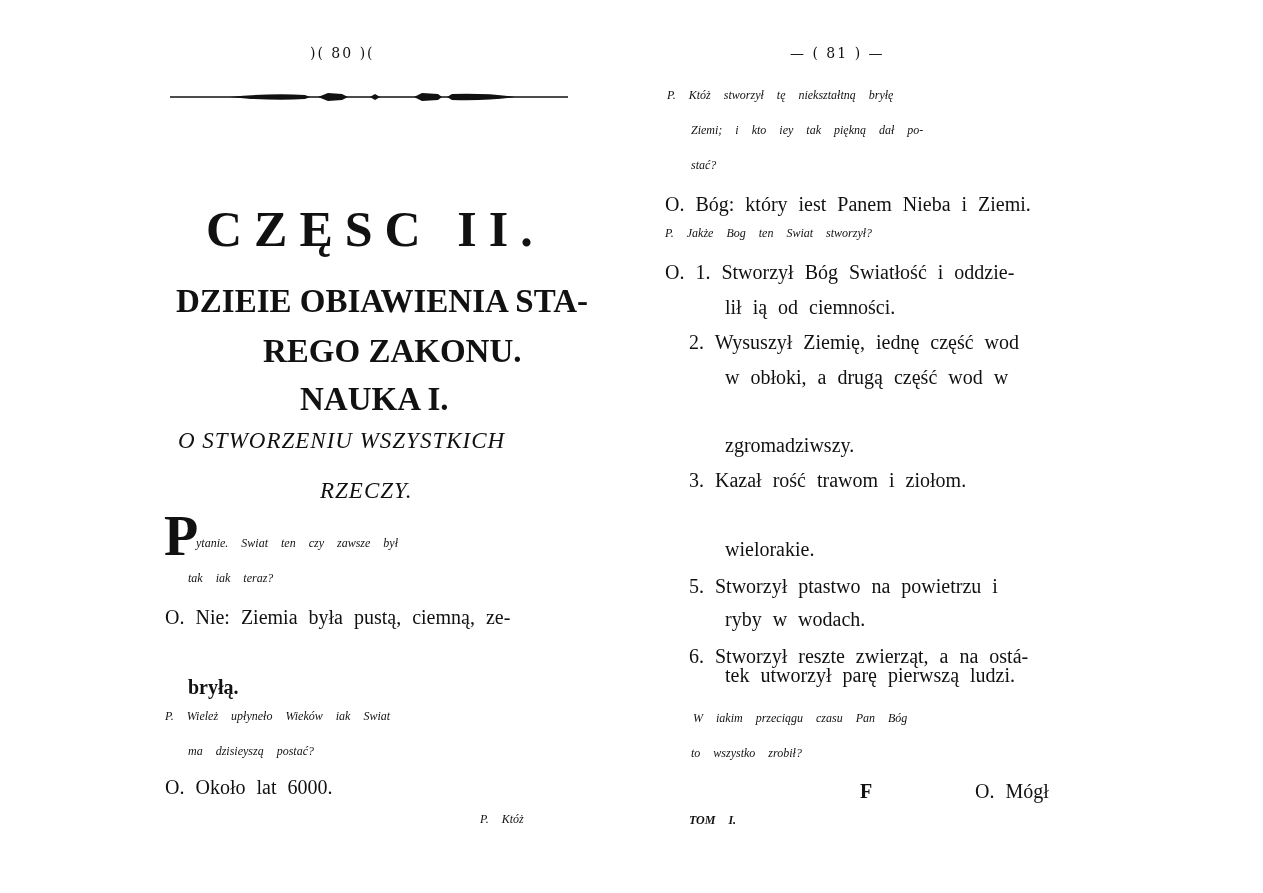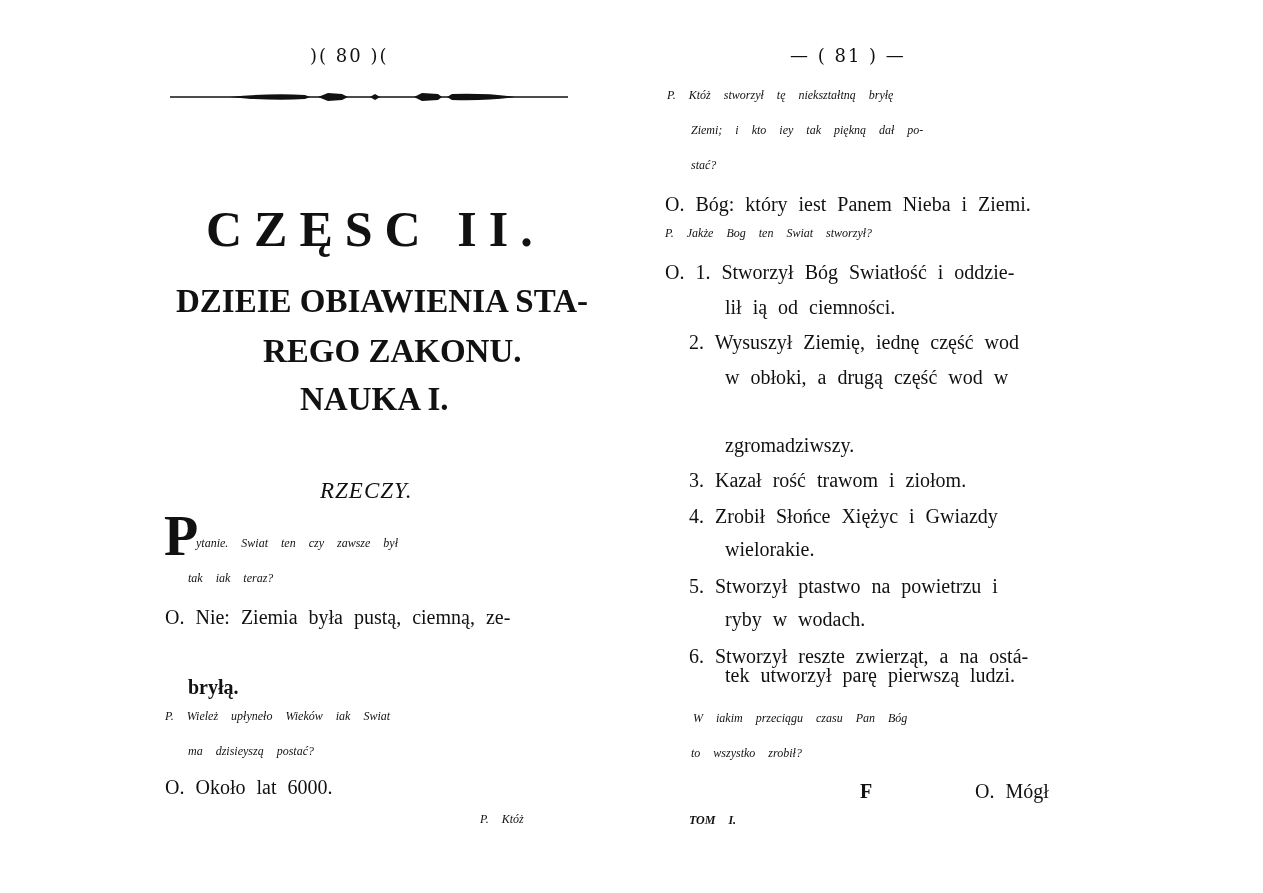--- a/index.html
+++ b/index.html
@@ -2,21 +2,21 @@
 <html><head>
 <meta charset="utf-8">
 <style>
   html, body { margin:0; padding:0; background:#ffffff; }
   body { width:1263px; height:893px; position:relative; overflow:hidden;
          font-family:"DejaVu Serif","Liberation Serif",serif; color:#111; }
   .page { position:absolute; top:0; height:893px; }
   .left { left:160px; width:430px; }
   .right { left:665px; width:425px; }
   .abs { position:absolute; white-space:nowrap; }
-  .pagenum { font-size:18px; letter-spacing:2px; }
+  .pagenum { font-size:14px; letter-spacing:2px; }
   .orn { position:absolute; left:10px; top:92px; width:398px; height:10px; }
   .part { font-family:"Liberation Serif",serif; font-weight:bold; font-size:50px; letter-spacing:12px; }
   .h2 { font-family:"Liberation Serif",serif; font-weight:bold; font-size:33px; }
   .h3 { font-family:"Liberation Serif",serif; font-style:italic; font-size:23px; letter-spacing:1px; }
   .it { font-family:"Liberation Serif",serif; font-style:italic; font-size:12px; word-spacing:10px; }
   .rm { font-family:"Liberation Serif",serif; font-size:20px; word-spacing:6px; }
   .drop { font-family:"Liberation Serif",serif; font-weight:bold; font-size:56px; line-height:56px; }
   .bold { font-weight:bold; }
 </style>
 </head>
@@ -29,20 +29,21 @@
     <path d="M60 5 Q100 1 135 3 L140 5 L135 7 Q100 9 60 5Z" fill="#111"></path>
     <path d="M148 5 L158 1 L172 2 L178 5 L172 8 L158 9Z" fill="#111"></path>
     <path d="M200 5 L205 2 L210 5 L205 8Z" fill="#111"></path>
     <path d="M244 5 L252 1 L268 2 L272 5 L268 8 L252 9Z" fill="#111"></path>
     <path d="M277 5 L282 2 Q320 1 345 5 Q320 9 282 8Z" fill="#111"></path>
   </svg>
   <div class="abs part" style="left:46px;top:200px;">CZĘSC II.</div>
   <div class="abs h2" style="left:16px;top:283px;">DZIEIE OBIAWIENIA STA-</div>
   <div class="abs h2" style="left:103px;top:333px;">REGO ZAKONU.</div>
   <div class="abs h2" style="left:140px;top:381px;">NAUKA I.</div>
+  <div class="abs h3" style="left:18px;top:428px;">O STWORZENIU WSZYSTKICH</div>
   <div class="abs h3" style="left:160px;top:462px;margin-top:16px;">RZECZY.</div>
 
   <div class="abs drop" style="left:4px;top:508px;">P</div>
   <div class="abs it" style="left:36px;top:536px;">ytanie.  Swiat  ten  czy  zawsze  był</div>
   <div class="abs it" style="left:28px;top:571px;">tak iak teraz?</div>
   <div class="abs rm" style="left:5px;top:606px;">O. Nie: Ziemia była pustą, ciemną, ze-</div>
   <div class="abs rm bold" style="left:28px;top:676px;">bryłą.</div>
   <div class="abs it" style="left:5px;top:709px;">P. Wieleż upłyneło Wieków iak Swiat</div>
   <div class="abs it" style="left:28px;top:744px;">ma dzisieyszą postać?</div>
   <div class="abs rm" style="left:5px;top:776px;">O. Około lat 6000.</div>
@@ -55,21 +56,20 @@
   <div class="abs it" style="left:26px;top:123px;">Ziemi; i kto iey tak piękną dał po-</div>
   <div class="abs it" style="left:26px;top:158px;">stać?</div>
   <div class="abs rm" style="left:0px;top:193px;">O. Bóg: który iest Panem Nieba i Ziemi.</div>
   <div class="abs it" style="left:0px;top:226px;">P. Jakże Bog ten Swiat stworzył?</div>
   <div class="abs rm" style="left:0px;top:261px;">O. 1. Stworzył Bóg Swiatłość i oddzie-</div>
   <div class="abs rm" style="left:60px;top:296px;">lił ią od ciemności.</div>
   <div class="abs rm" style="left:24px;top:331px;">2. Wysuszył Ziemię, iednę część wod</div>
   <div class="abs rm" style="left:60px;top:366px;">w obłoki, a drugą część wod w</div>
   <div class="abs rm" style="left:60px;top:434px;">zgromadziwszy.</div>
   <div class="abs rm" style="left:24px;top:469px;">3. Kazał rość trawom i ziołom.</div>
-  <div class="abs rm" style="left:24px;top:505px;">4. Zrobił Słońce Xiężyc i Gwiazdy</div>
   <div class="abs rm" style="left:60px;top:538px;">wielorakie.</div>
   <div class="abs rm" style="left:24px;top:575px;">5. Stworzył ptastwo na powietrzu i</div>
   <div class="abs rm" style="left:60px;top:608px;">ryby w wodach.</div>
   <div class="abs rm" style="left:24px;top:645px;">6. Stworzył reszte zwierząt, a na ostá-</div>
   <div class="abs rm" style="left:60px;top:664px;">tek utworzył parę pierwszą ludzi.</div>
   <div class="abs it" style="left:28px;top:711px;">W iakim przeciągu czasu Pan Bóg</div>
   <div class="abs it" style="left:26px;top:746px;">to wszystko zrobił?</div>
   <div class="abs rm bold" style="left:195px;top:780px;">F</div>
   <div class="abs rm" style="left:310px;top:780px;">O. Mógł</div>
   <div class="abs it bold" style="left:24px;top:813px;">TOM I.</div>

